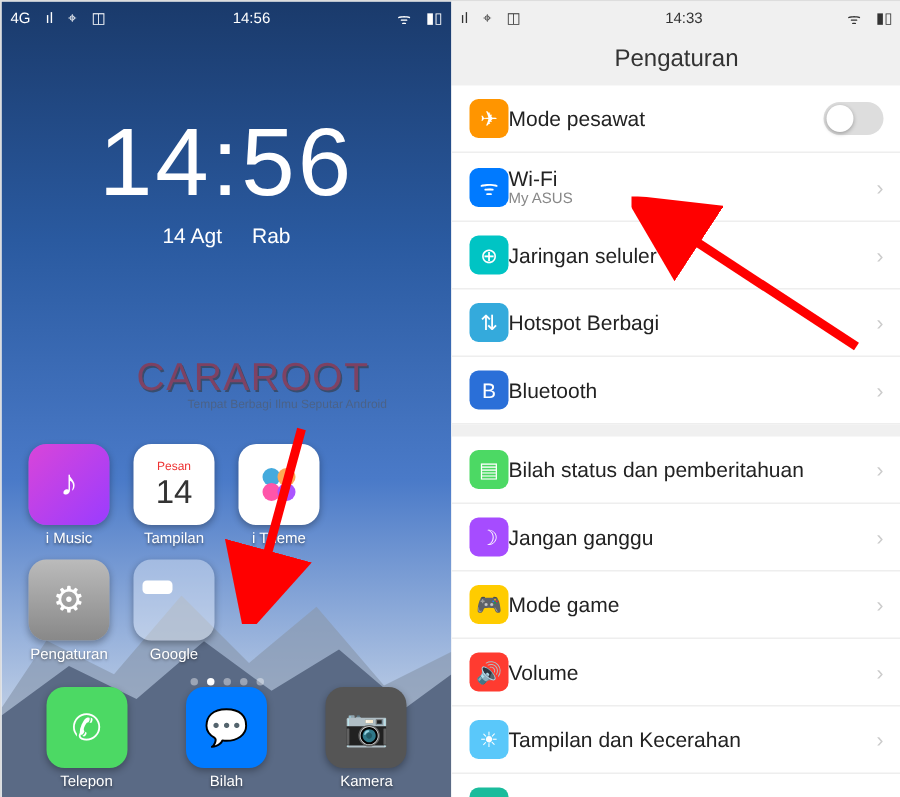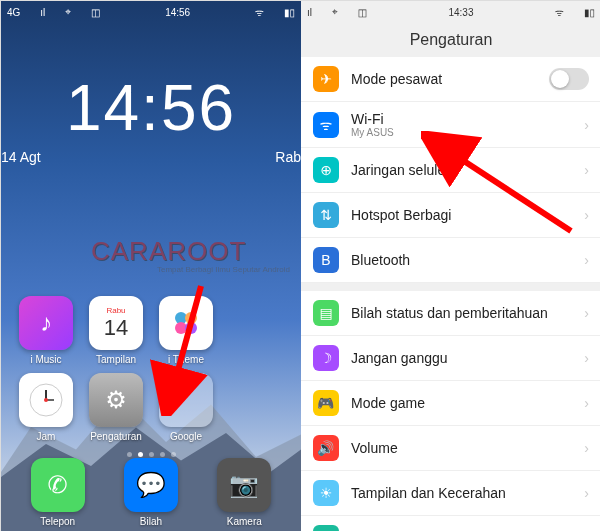--- a/index.html
+++ b/index.html
@@ -4,52 +4,52 @@
 <style>
   body { margin: 0; font-family: -apple-system, "Helvetica Neue", Arial, sans-serif; background: #fff; }
   .container { width: 600px; height: 531px; position: relative; display: flex; border: 1px solid #ddd; }
   .phone { width: 300px; height: 531px; position: relative; overflow: hidden; }
   
   .home-bg { width: 100%; height: 100%; background: linear-gradient(to bottom, #1a3a6b 0%, #2a5aa0 30%, #4a7ac8 60%, #e8ecf0 100%); position: relative; }
   .mountains { position: absolute; bottom: 0; left: 0; width: 100%; height: 200px; }
   .mountain-back { position: absolute; bottom: 0; width: 100%; height: 150px; background: #8a9ab0; clip-path: polygon(0 100%, 0 60%, 10% 30%, 25% 45%, 40% 10%, 55% 40%, 70% 15%, 85% 50%, 100% 35%, 100% 100%); opacity: 0.7; }
   .mountain-front { position: absolute; bottom: 0; width: 100%; height: 110px; background: #5a6a85; clip-path: polygon(0 100%, 0 50%, 15% 20%, 30% 40%, 45% 5%, 60% 35%, 75% 10%, 90% 45%, 100% 25%, 100% 100%); }
   .status-bar { height: 22px; display: flex; align-items: center; justify-content: space-between; padding: 0 6px; color: #fff; font-size: 10px; position: relative; z-index: 5; }
-  .status-left, .status-right { display: flex; align-items: center; gap: 20px; }
+  .status-left, .status-right { display: flex; align-items: center; gap: 10px; }
   .clock-widget { position: absolute; top: 70px; left: 0; width: 100%; text-align: center; color: #fff; z-index: 5; }
   .clock-time { font-size: 64px; font-weight: 200; letter-spacing: 2px; }
-  .clock-date { font-size: 14px; margin-top: 4px; display: flex; justify-content: space-between; gap: 20px; }
+  .clock-date { font-size: 14px; margin-top: 4px; display: flex; justify-content: center; gap: 20px; }
   .icon-grid { position: absolute; bottom: 90px; left: 0; width: 100%; display: grid; grid-template-columns: repeat(4, 1fr); gap: 8px 0; padding: 0 10px; box-sizing: border-box; z-index: 5; }
   .app { display: flex; flex-direction: column; align-items: center; }
   .app-icon { width: 54px; height: 54px; border-radius: 12px; display: flex; align-items: center; justify-content: center; font-size: 24px; color: #fff; box-shadow: 0 2px 5px rgba(0,0,0,0.3); }
   .app-label { color: #fff; font-size: 10px; margin-top: 4px; text-shadow: 0 1px 2px rgba(0,0,0,0.5); text-align: center; }
   .page-dots { position: absolute; bottom: 75px; left: 0; width: 100%; display: flex; justify-content: center; gap: 6px; z-index: 5; }
   .dot { width: 5px; height: 5px; border-radius: 50%; background: rgba(255,255,255,0.4); }
   .dot.active { background: #fff; }
   .dock { position: absolute; bottom: 5px; left: 0; width: 100%; display: flex; justify-content: space-around; padding: 0 10px; box-sizing: border-box; z-index: 5; }
   
   .settings { background: #f0f0f0; height: 100%; }
   .settings .status-bar { color: #333; }
   .settings-title { text-align: center; font-size: 16px; font-weight: 500; padding: 8px 0; color: #333; }
   .settings-list { background: #fff; }
   .setting-row { display: flex; align-items: center; padding: 9px 12px; border-bottom: 1px solid #eee; position: relative; }
   .setting-row.group-start { border-top: 8px solid #f0f0f0; }
   .setting-icon { width: 26px; height: 26px; border-radius: 6px; display: flex; align-items: center; justify-content: center; color: #fff; font-size: 14px; flex-shrink: 0; }
-  .setting-text { flex: 1; margin-left: 12px; }
+  .setting-text { flex: 1; }
   .setting-label { font-size: 14px; color: #222; }
   .setting-sub { font-size: 10px; color: #888; }
   .chevron { color: #ccc; font-size: 14px; }
   .toggle { width: 40px; height: 22px; background: #ddd; border-radius: 11px; position: relative; }
   .toggle::after { content: ''; position: absolute; width: 18px; height: 18px; background: #fff; border-radius: 50%; top: 2px; left: 2px; box-shadow: 0 1px 3px rgba(0,0,0,0.3); }
   
   .arrow { position: absolute; z-index: 10; }
   .arrow svg { display: block; }
   
   .watermark { position: absolute; top: 235px; left: 90px; z-index: 8; font-family: Arial; font-size: 26px; font-weight: 400; color: #b52020; opacity: 0.55; letter-spacing: 1px; text-shadow: 1px 1px 0 #333; white-space: nowrap; }
-  .watermark-sub { position: absolute; top: 264px; left: 156px; z-index: 8; font-size: 8px; color: #555; opacity: 0.5; white-space: nowrap; }
+  .watermark-sub { position: absolute; top: 264px; left: 124px; z-index: 8; font-size: 8px; color: #555; opacity: 0.5; white-space: nowrap; }
   
   .ic-orange{background:#ff9500}.ic-blue{background:#007aff}.ic-teal{background:#00c4c4}.ic-cyan{background:#34aadc}.ic-dblue{background:#2a6fd8}
   .ic-green{background:#4cd964}.ic-purple{background:#a64cff}.ic-yellow{background:#ffcc00}.ic-dred{background:#ff3b30}.ic-lblue{background:#5ac8fa}.ic-tq{background:#1abc9c}
   .music-ic{background:linear-gradient(135deg,#d945d9,#9a3cff)}
   .cal-ic{background:#fff;color:#333;flex-direction:column;font-size:8px}
   .theme-ic{background:#fff}
   .play-ic{background:#fff}
   .clock-ic{background:#fff}
   .gear-ic{background:linear-gradient(#bbb,#888)}
   .folder-ic{background:rgba(255,255,255,0.35)}
@@ -90,52 +90,41 @@
       </div>
 
       <div class="icon-grid">
 
         <div class="app">
           <div class="app-icon music-ic">♪</div>
           <div class="app-label">i Music</div>
         </div>
         <div class="app">
           <div class="app-icon cal-ic">
-            <span style="color:#e33;font-size:8px">Rabu</span>
+            <span style="color:#e33;font-size:8px">Pesan</span>
             <span style="color:#333;font-size:22px;font-weight:300">14</span>
           </div>
           <div class="app-label">Tampilan</div>
         </div>
         <div class="app">
           <div class="app-icon theme-ic">
             <svg width="30" height="30">
                 <circle cx="10" cy="10" r="6" fill="#4ad"></circle>
                 <circle cx="20" cy="10" r="6" fill="#fa5"></circle>
                 <circle cx="10" cy="20" r="6" fill="#f5a"></circle>
                 <circle cx="20" cy="20" r="6" fill="#a5f"></circle>
               </svg>
           </div>
           <div class="app-label">i Theme</div>
         </div>
         <div class="app" style="visibility:hidden">
             <div class="app-icon"></div>
             <div class="app-label"></div>
           </div>
 
-        <div class="app">
-          <div class="app-icon clock-ic">
-            <svg width="40" height="40">
-                <circle cx="20" cy="20" r="16" fill="#fff" stroke="#ccc"></circle>
-                <line x1="20" y1="20" x2="20" y2="10" stroke="#333" stroke-width="2"></line>
-                <line x1="20" y1="20" x2="28" y2="20" stroke="#333" stroke-width="1.5"></line>
-                <circle cx="20" cy="20" r="2" fill="#e33"></circle>
-              </svg>
-          </div>
-          <div class="app-label">Jam</div>
-        </div>
         <div class="app">
           <div class="app-icon gear-ic">⚙</div>
           <div class="app-label">Pengaturan</div>
         </div>
         <div class="app">
           <div class="app-icon folder-ic" style="display:grid;grid-template-columns:1fr 1fr;gap:3px;padding:6px;box-sizing:border-box">
             <div style="background:#fff;border-radius:3px;font-size:8px;display:flex;align-items:center;justify-content:center">G</div>
             <div style="background:#fff;border-radius:3px"></div>
             <div style="background:#fff;border-radius:3px"></div>
             <div style="background:#fff;border-radius:3px"></div>

